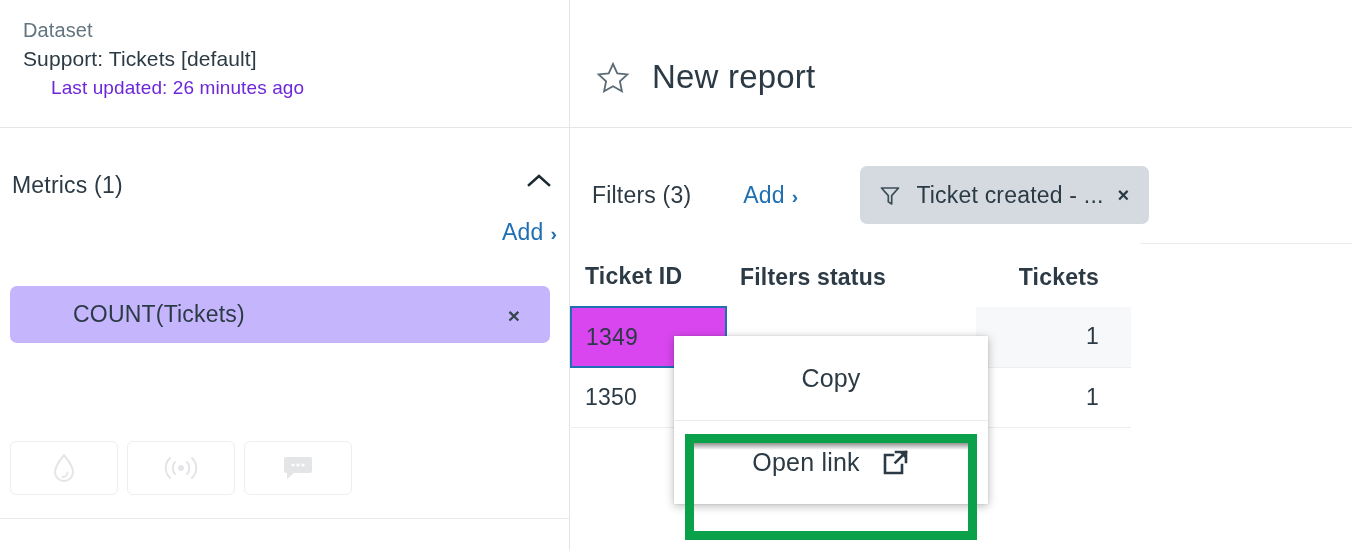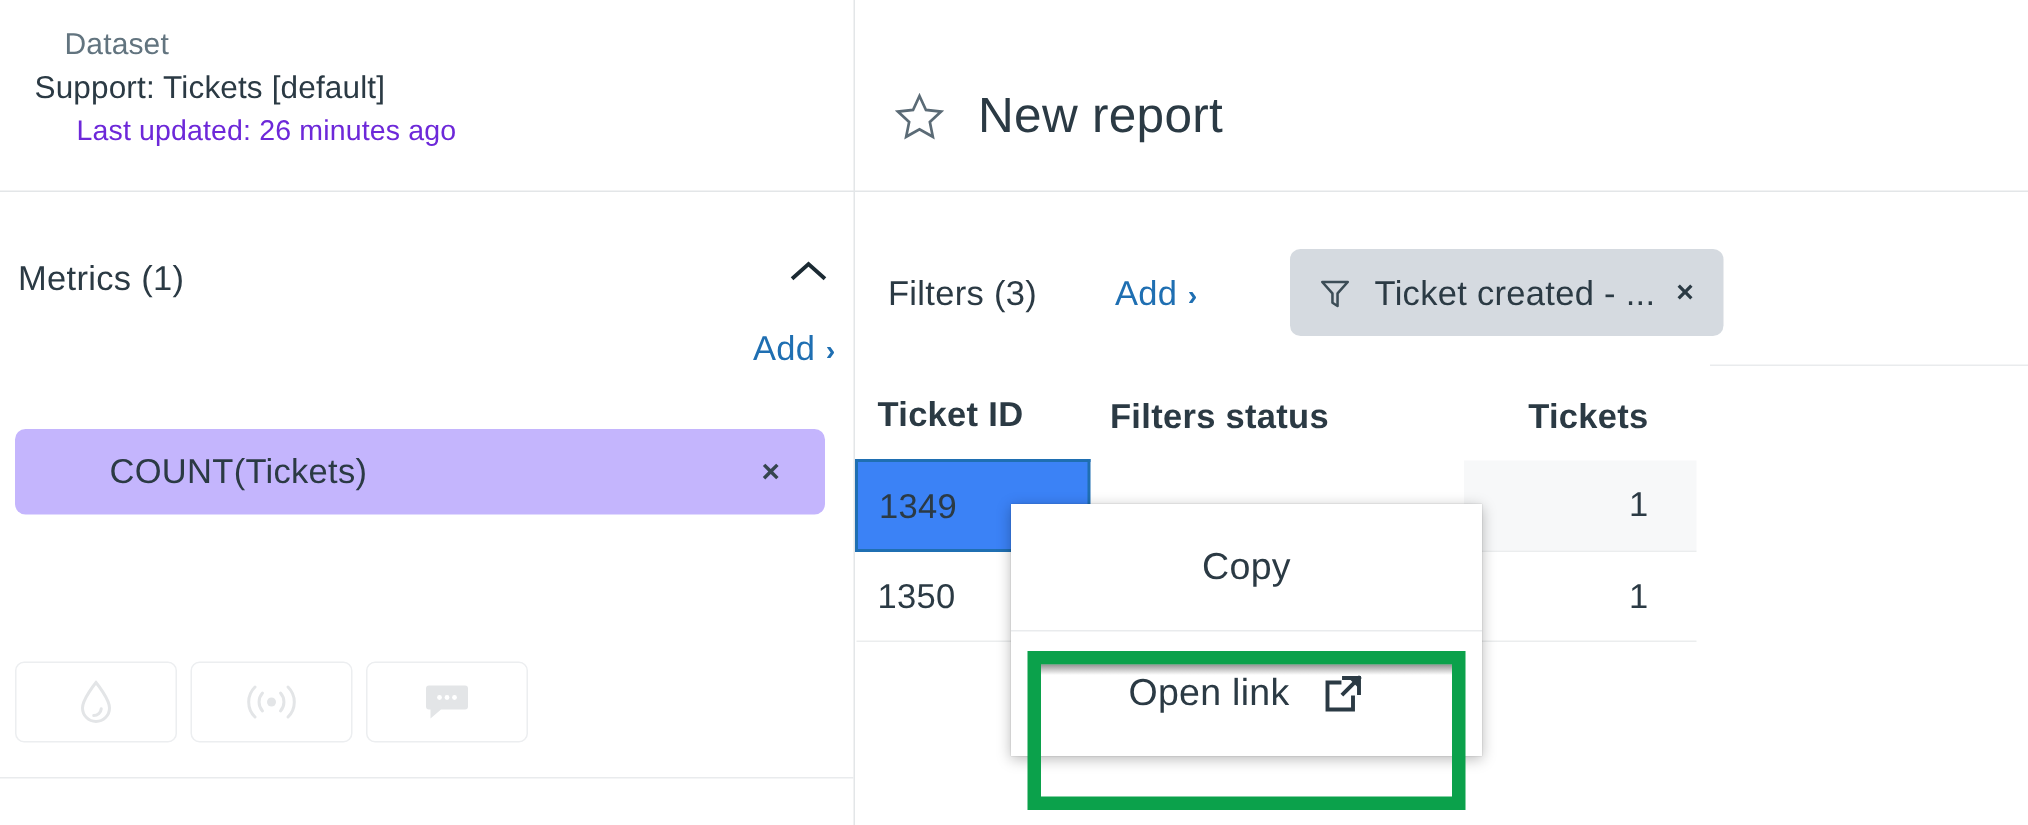--- a/index.html
+++ b/index.html
@@ -70,21 +70,20 @@
   .dataset-block {
     position: absolute;
     left: 23px;
     top: 16px;
   }
   .dataset-label {
     font-size: 20px;
     color: #62747f;
     line-height: 28px;
     letter-spacing: 0.1px;
-    margin-left: 20px;
   }
   .dataset-name {
     font-size: 21px;
     color: #2b3a44;
     line-height: 30px;
     letter-spacing: 0.1px;
   }
   .dataset-updated {
     font-size: 19px;
     color: #6d28d9;
@@ -308,21 +307,21 @@
     border-bottom: 1px solid #ebedee;
     letter-spacing: 0.2px;
     vertical-align: middle;
   }
   .tbl td.num {
     text-align: right;
     padding-right: 32px;
     padding-left: 0;
   }
   .tbl td.cell-selected {
-    background: #3b82f6;
+    background: #d946ef;
     border: 2px solid #1f6fb2;
     cursor: pointer;
   }
   .tbl td.cell-tinted { background: #f7f8f9; }
 
   
   .context-menu {
     position: absolute;
     left: 674px;
     top: 336px;

